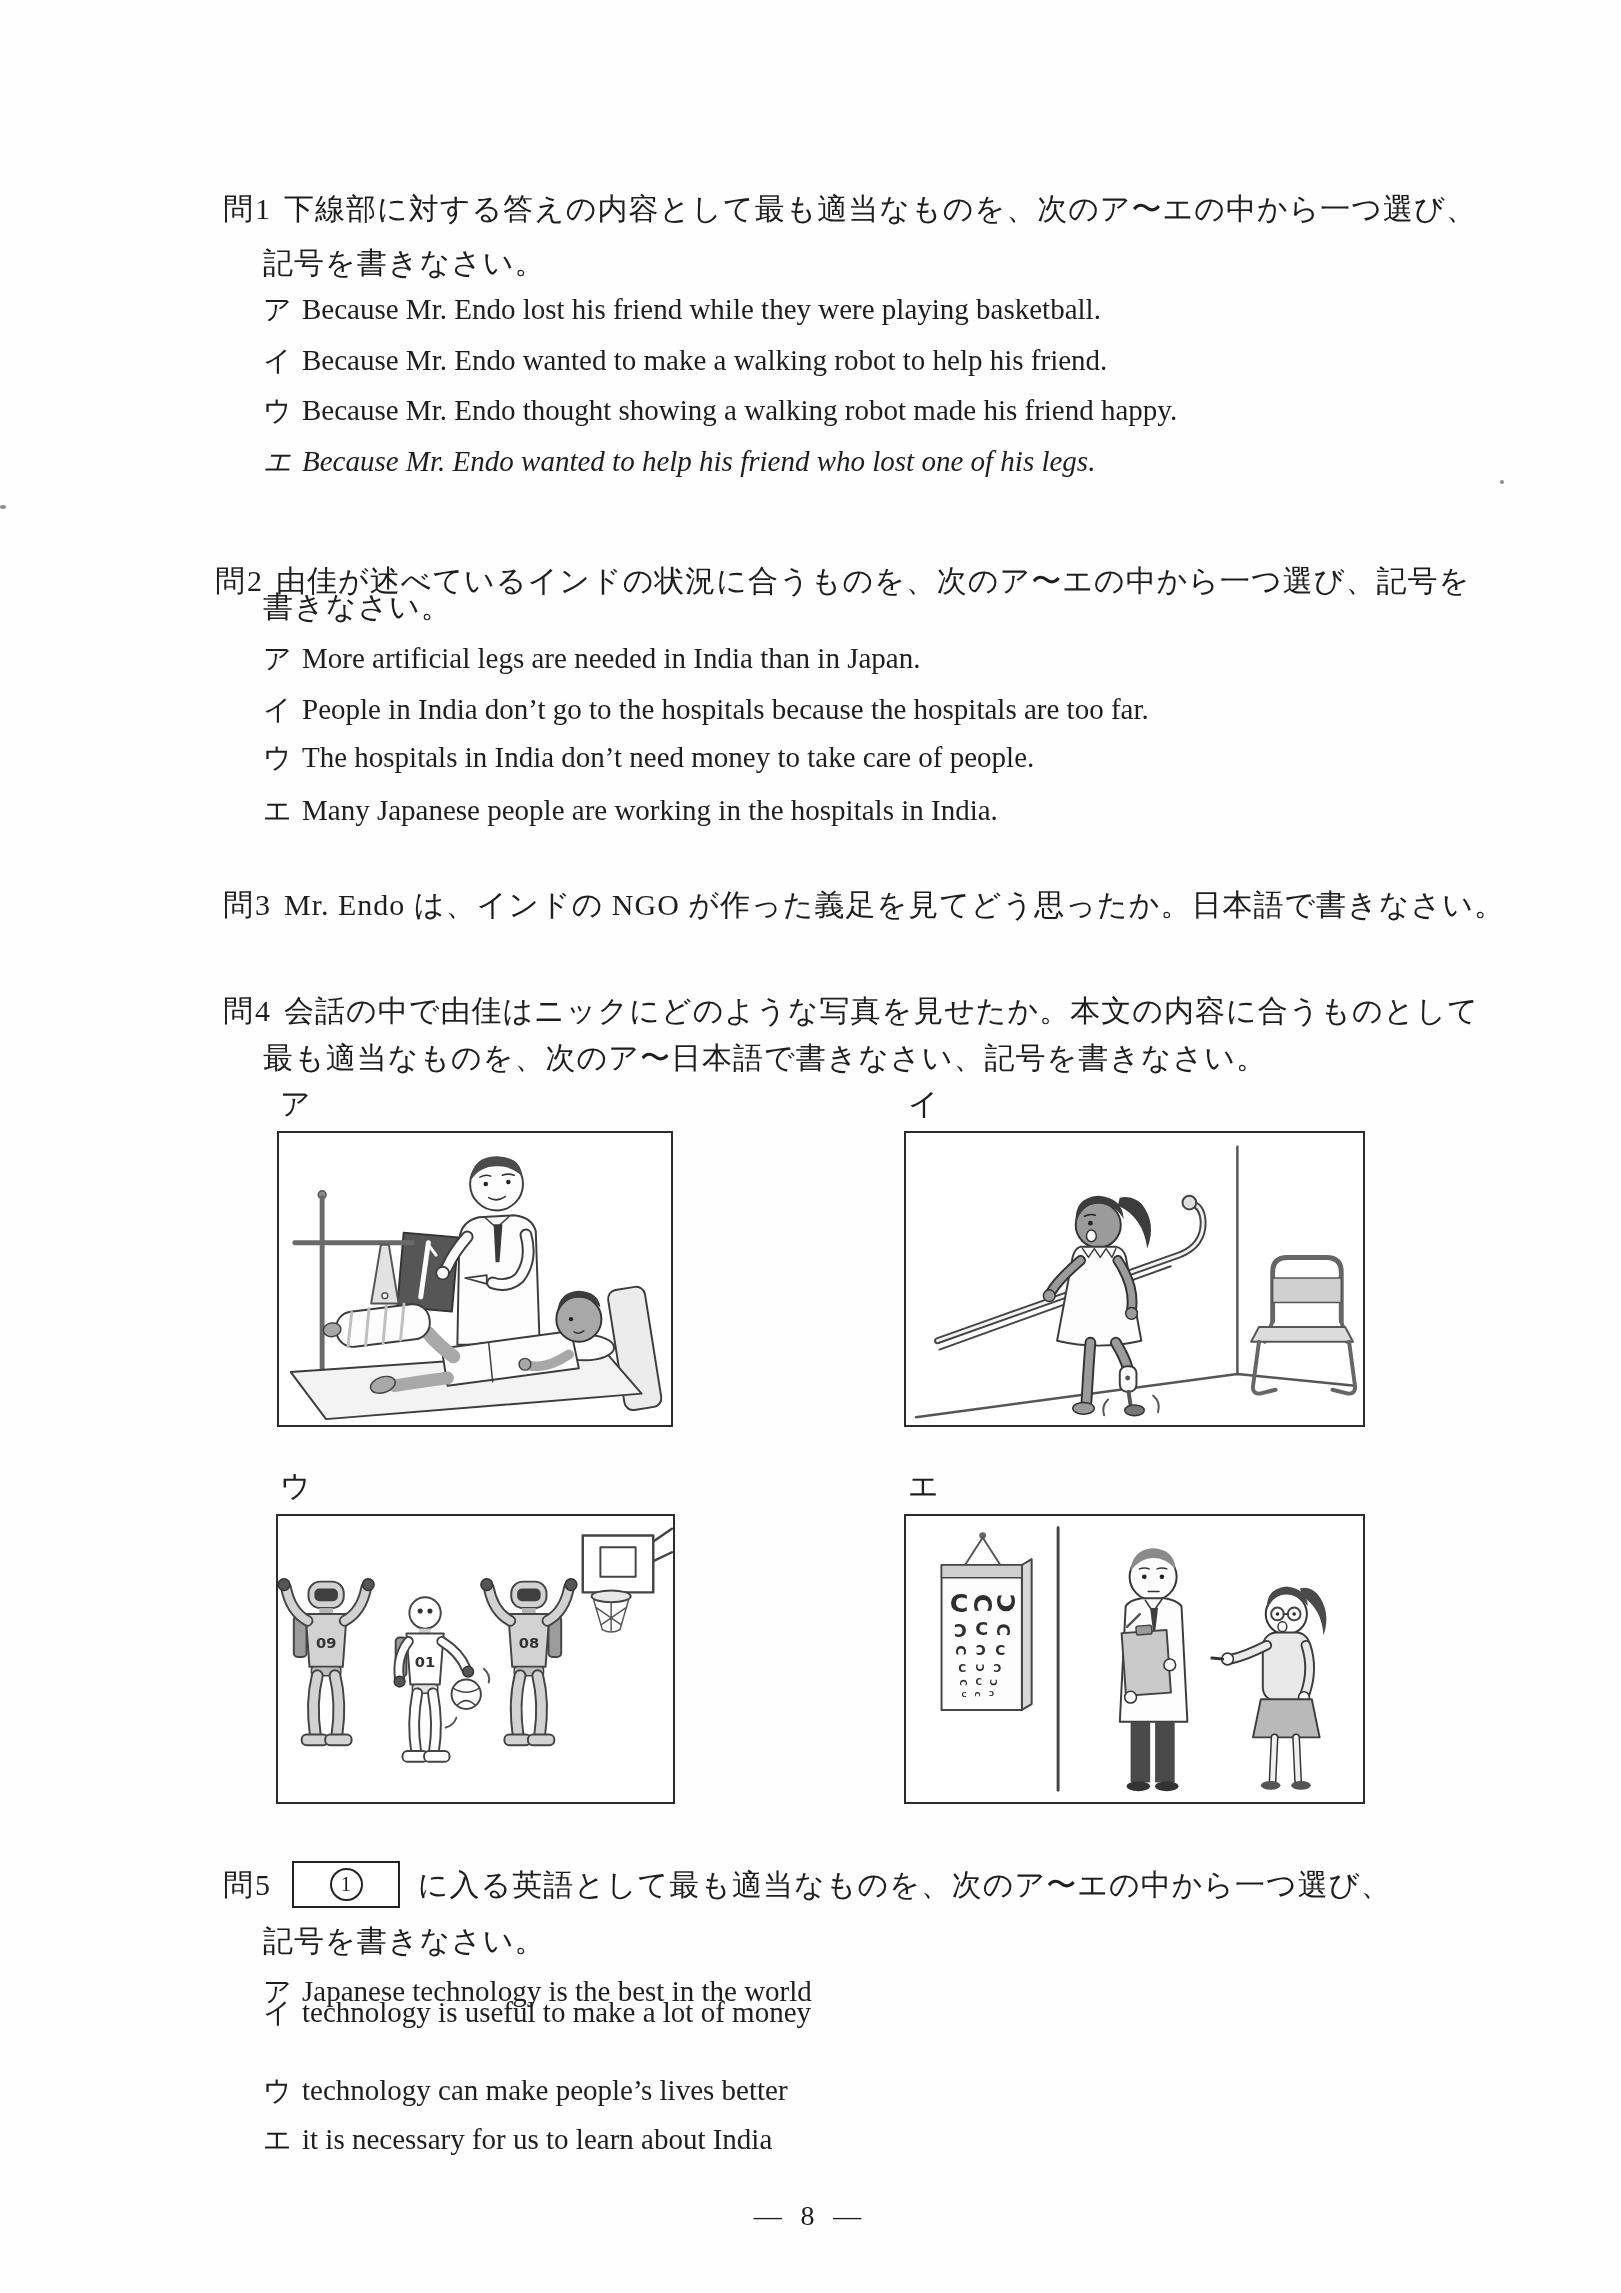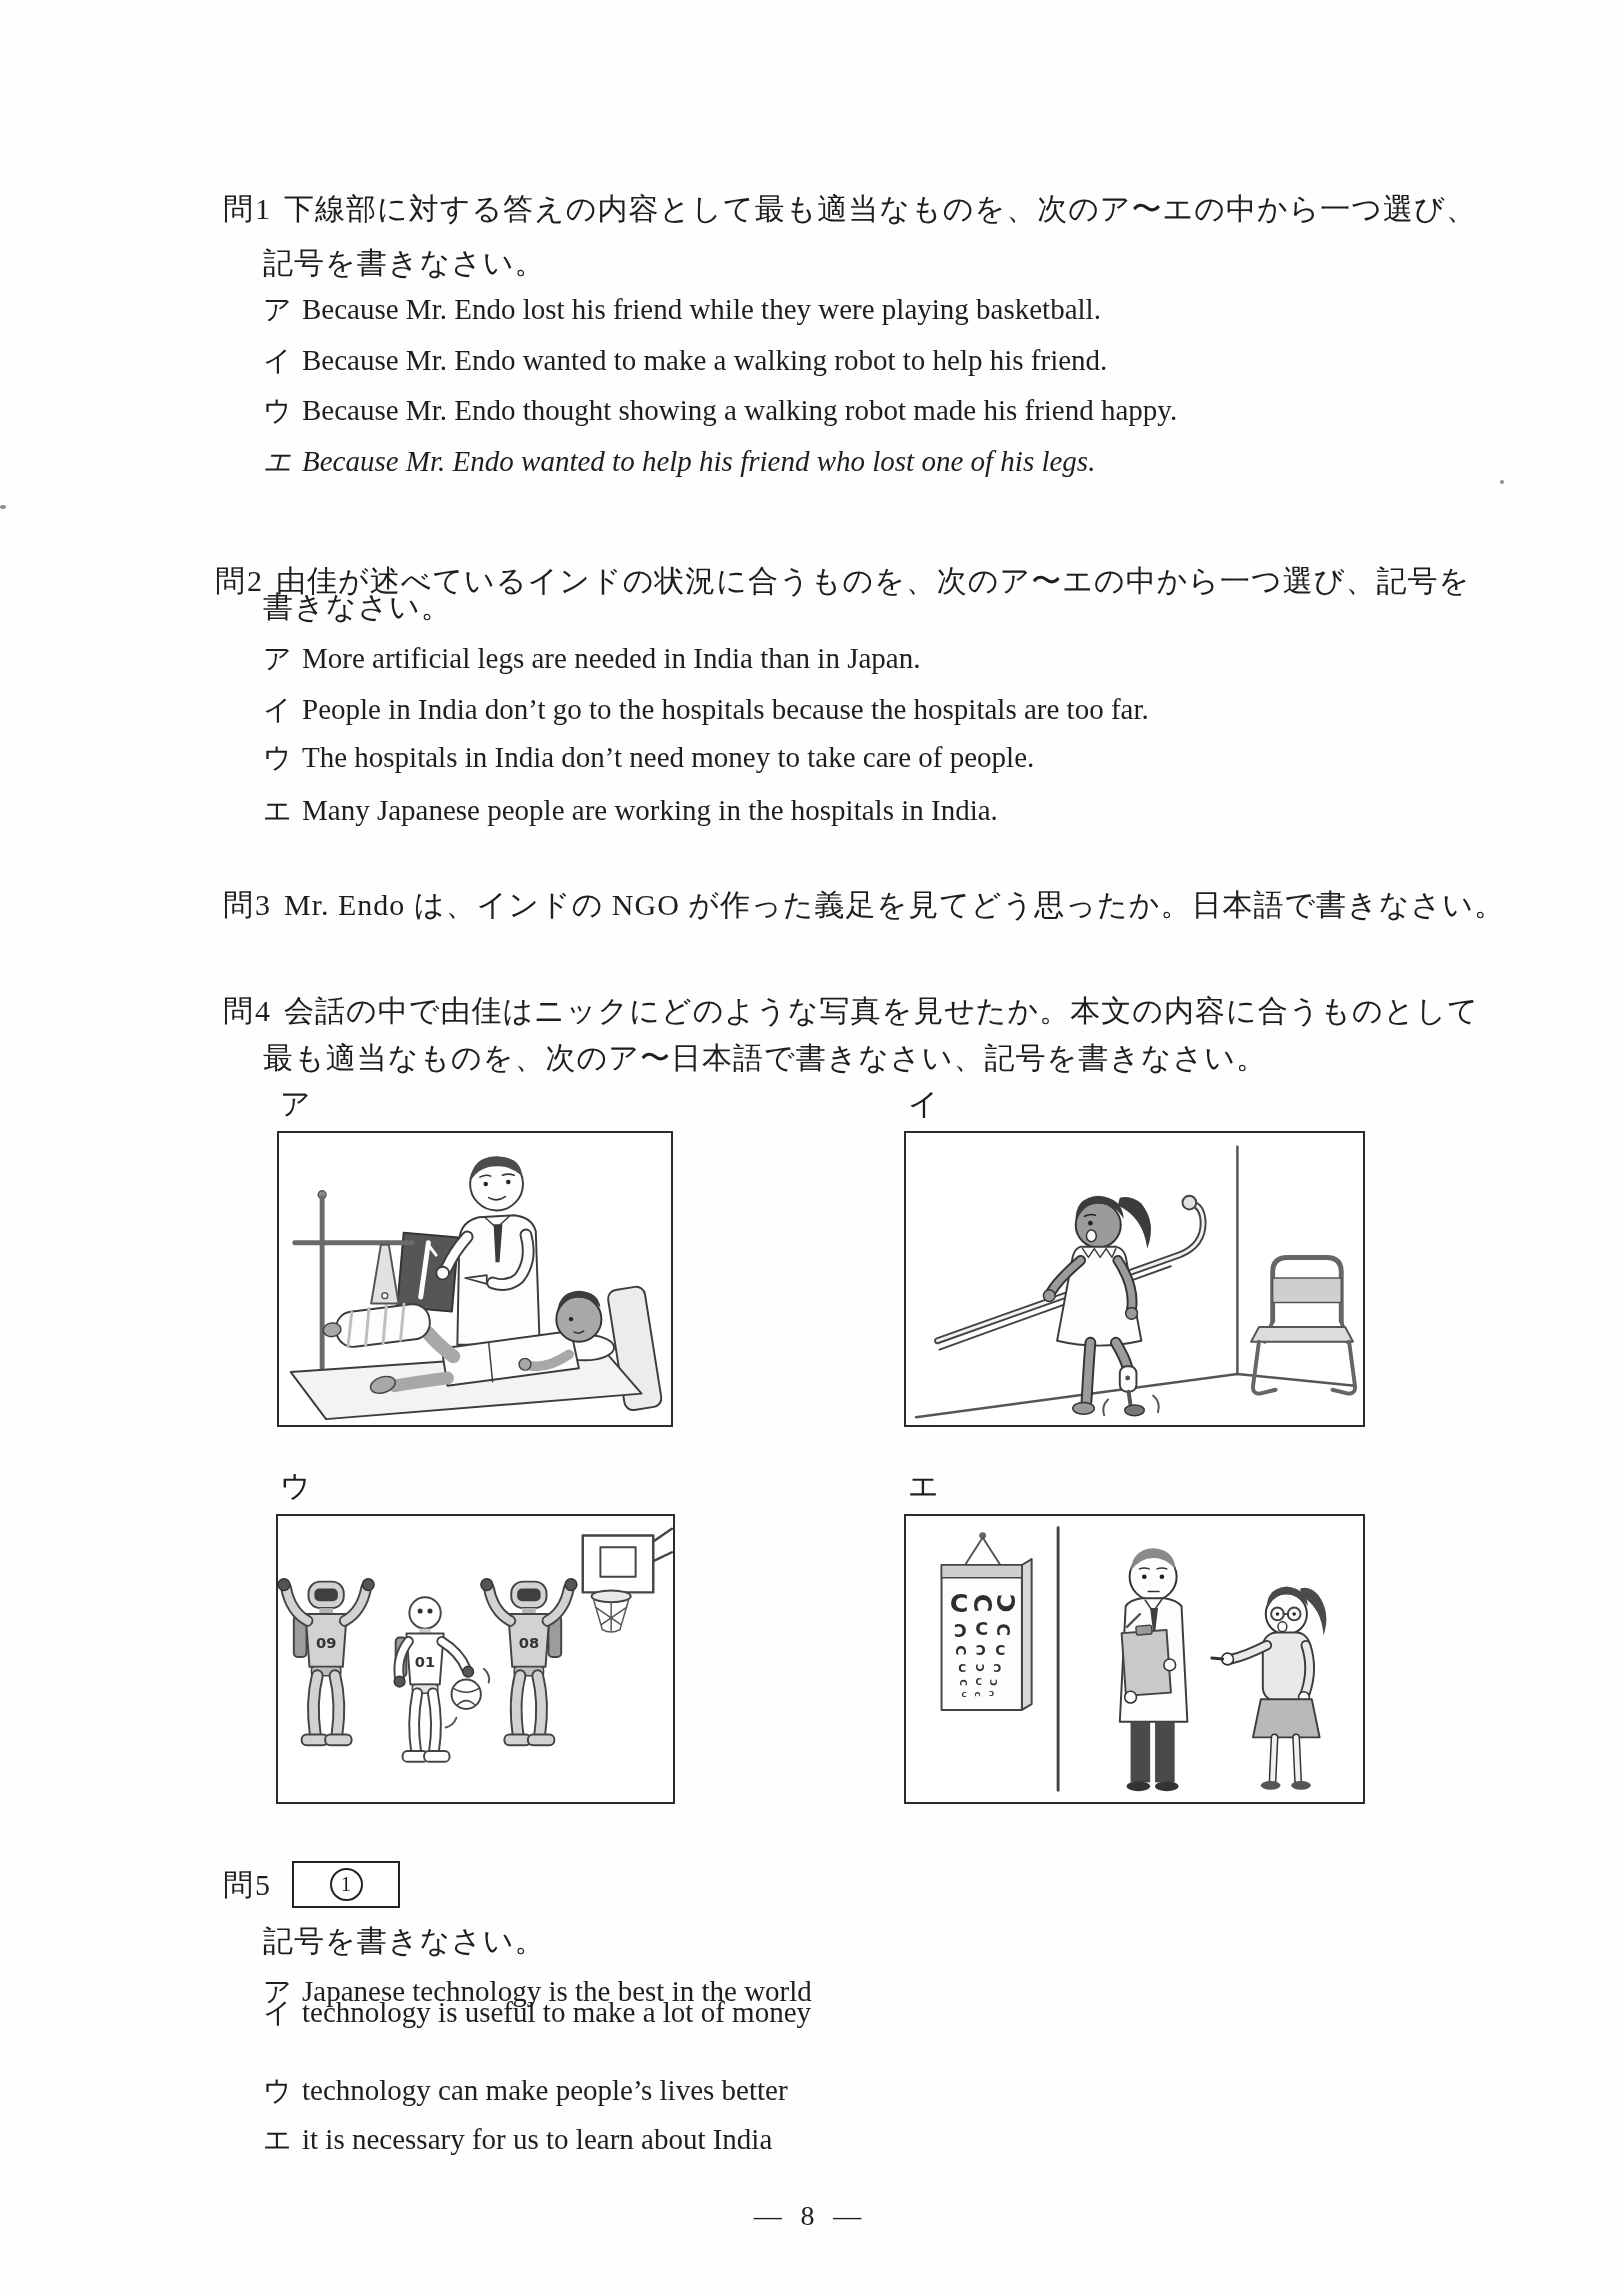--- a/index.html
+++ b/index.html
@@ -343,20 +343,21 @@
     </g>
   </g>
 </svg>
 </div>
 
 <div class="q5row" style="left:223px;top:1860px;height:49px;gap:8px;">
   <span class="jline qlabel">問5</span>
   <span class="blankbox">
     <span class="circnum">1</span>
   </span>
+  <span class="jline">に入る英語として最も適当なものを、次のア〜エの中から一つ選び、</span>
 </div>
 <div class="abs jline" style="left:263px;top:1921px;">記号を書きなさい。</div>
 
 <div class="abs opt" style="left:263px;top:1973px;"><span class="kana">ア</span><span>Japanese technology is the best in the world</span></div>
 <div class="abs opt" style="left:263px;top:1994px;"><span class="kana">イ</span><span>technology is useful to make a lot of money</span></div>
 <div class="abs opt" style="left:263px;top:2072px;"><span class="kana">ウ</span><span>technology can make people’s lives better</span></div>
 <div class="abs opt" style="left:263px;top:2121px;"><span class="kana">エ</span><span>it is necessary for us to learn about India</span></div>
 
 <div class="abs pagenum" style="left:0;top:2200px;">— 8 —</div>
 

